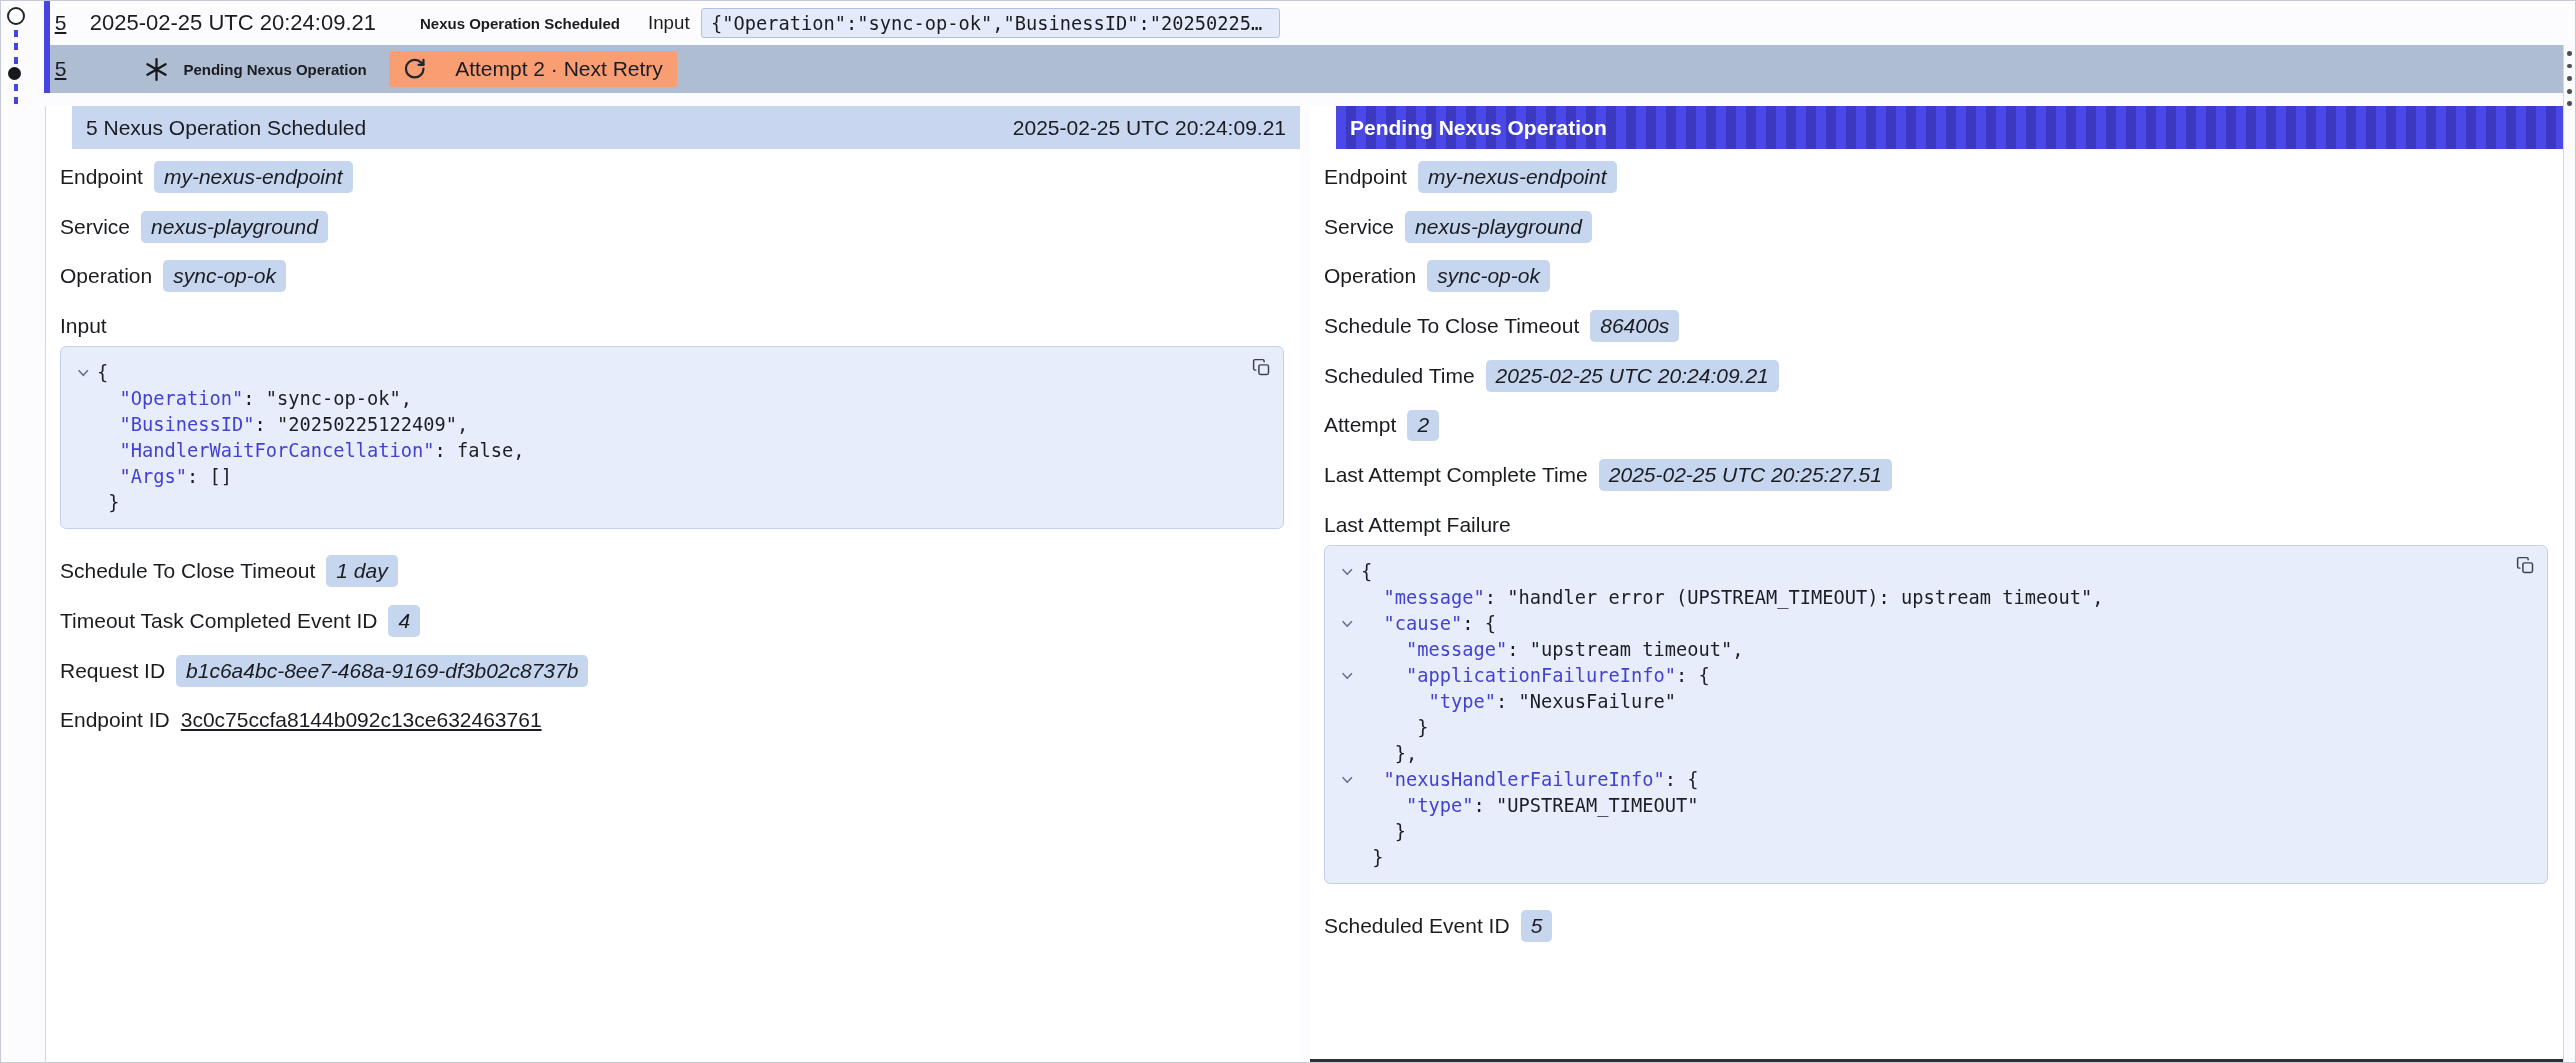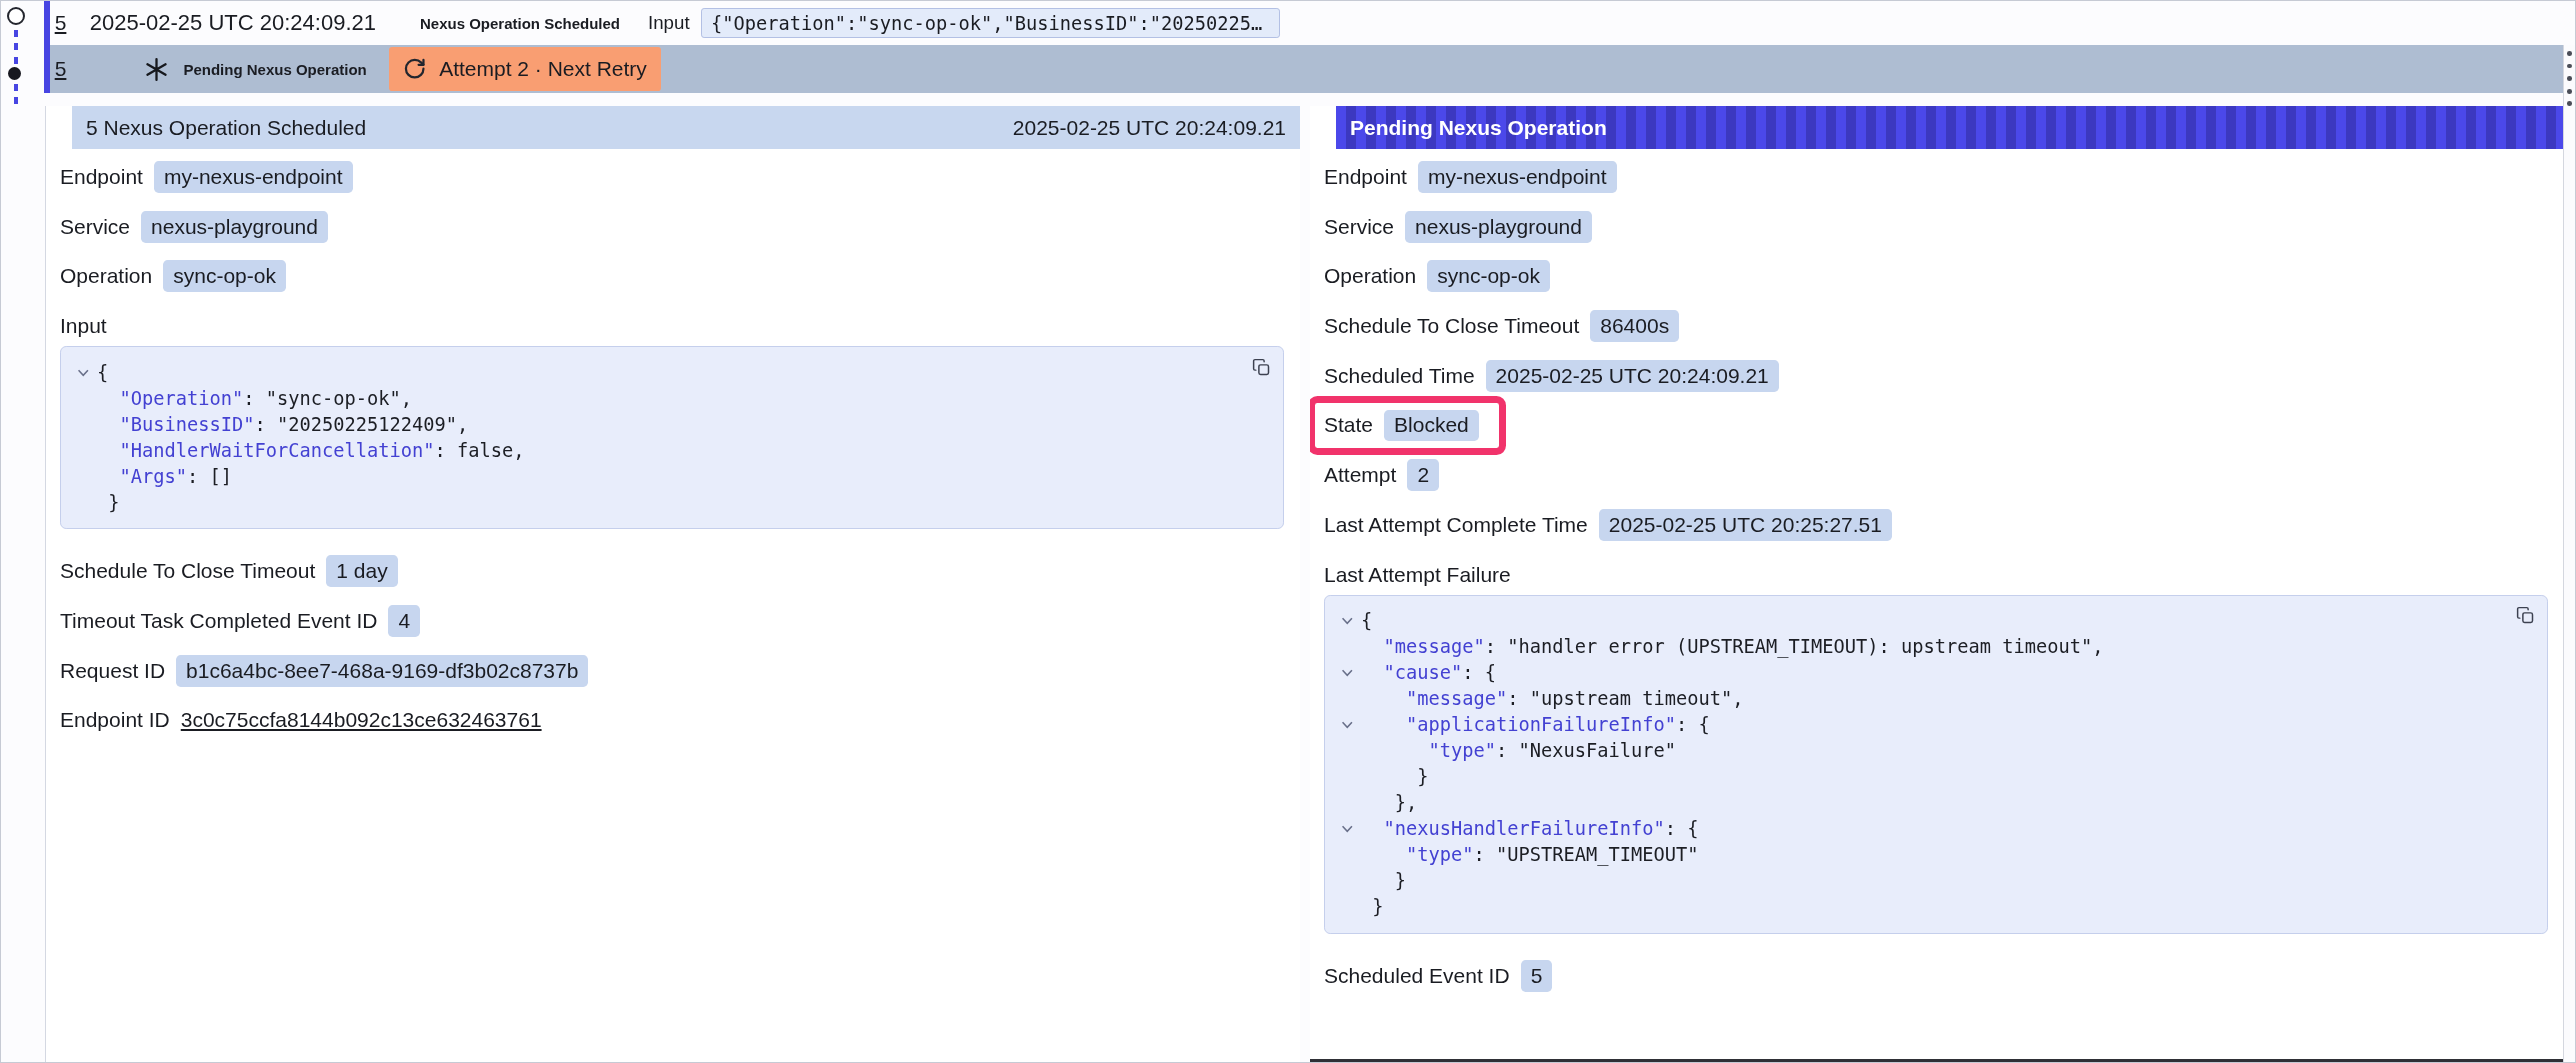--- a/index.html
+++ b/index.html
@@ -19,33 +19,33 @@
   .event-row { position:absolute; left:49px; width:2514px; display:flex; align-items:center; padding-left:4.7px; }
   #row1 { top:0; height:44px; background:#fcfcfe; }
   #row2 { top:44px; height:48px; background:#aebdd2; }
   .ev-id { font-size:21px; text-decoration:underline; }
   .ev-time { margin-left:23.4px; font-size:22px; }
   .ev-title { margin-left:44px; font-size:15px; font-weight:700; }
   .input-label { margin-left:28px; font-size:18.7px; }
   .input-chip { margin-left:11px; font-family:"DejaVu Sans Mono",monospace; font-size:18.7px; background:#e3ebfa; border:0.8px solid #b3c0e4; border-radius:3.1px; padding:3.1px 9.4px; max-width:579px; white-space:nowrap; overflow:hidden; text-overflow:ellipsis; }
   .pending-icon { margin-left:78px; display:flex; align-items:center; }
   #row2 .ev-title { margin-left:14px; }
-  .retry-badge { margin-left:22px; display:flex; align-items:center; gap:13px; background:#f99e72; border-radius:3.1px; padding:3.9px 14px; font-size:21px; height:44px; }
+  .retry-badge { margin-left:22px; display:flex; align-items:center; gap:29px; background:#f99e72; border-radius:3.1px; padding:3.9px 14px; font-size:21px; height:36px; }
 
   
   .panel { position:absolute; top:105px; bottom:0; background:#ffffff; overflow:hidden; }
   #left-panel { left:44px; width:1255px; border-left:0.8px solid #d4d8e2; }
   #right-panel { left:1309px; width:1254px; border-bottom:3.1px solid #2f3036; }
   .panel-header { height:43px; display:flex; align-items:center; justify-content:space-between; padding:0 14px; font-size:21px;margin-left:26px; }
   #left-panel .panel-header { background:#c8d7ef; }
   #right-panel .panel-header { background:repeating-linear-gradient(90deg,#4b48ea 0 10px,#3c38c0 10px 20px); color:#ffffff; font-weight:700; }
   .panel-body { padding:12.5px 15.6px 0 14px; }
 
   .field-row { display:flex; align-items:center; gap:11px; height:31px; margin-bottom:18.7px; font-size:21px; }
-  .chip { background:#c7d6ef; border-radius:4.7px; padding:3.9px 10px; white-space:nowrap; }
+  .chip { background:#c7d6ef; border-radius:4.7px; padding:3.9px 10px; white-space:nowrap;font-style:italic; }
   .link-value { text-decoration:underline; cursor:pointer; }
   .hl-box { display:inline-flex; align-items:center; gap:11px; border:7px solid #f1336b; border-radius:9.4px; padding:6.2px 20px 6.2px 9.4px; margin:-13.3px 0 -13.3px -16.4px; }
 
   .code-label { font-size:21px; height:31px; display:flex; align-items:center; margin-bottom:4.7px; }
   .code-block { position:relative; background:#e8edfb; border:0.8px solid #c5cfec; border-radius:6.2px; padding:12.5px 47px 12.5px 9.4px; margin-bottom:26.5px; font-family:"DejaVu Sans Mono",monospace; font-size:18.7px; line-height:26px; color:#1c1e24; }
   .code-line { display:flex; }
   .code-gutter { width:26.5px; flex:0 0 26.5px; display:flex; justify-content:center; align-items:center; }
   .code-text { white-space:pre; }
   .json-key { color:#4341d2; }
   .copy-btn { position:absolute; top:9.4px; right:11px; background:none; border:none; cursor:pointer; line-height:0; }
@@ -183,26 +183,20 @@
         </div>
         <div class="field-row">
           <span class="field-label">Schedule To Close Timeout</span>
           <span class="chip">86400s</span>
         </div>
         <div class="field-row">
           <span class="field-label">Scheduled Time</span>
           <span class="chip">2025-02-25 UTC 20:24:09.21</span>
         </div>
         <div class="field-row">
-          <span class="hl-box">
-            <span class="field-label">State</span>
-            <span class="chip">Blocked</span>
-          </span>
-        </div>
-        <div class="field-row">
           <span class="field-label">Attempt</span>
           <span class="chip">2</span>
         </div>
         <div class="field-row">
           <span class="field-label">Last Attempt Complete Time</span>
           <span class="chip">2025-02-25 UTC 20:25:27.51</span>
         </div>
         <div class="code-label">Last Attempt Failure</div>
         <div class="code-block">
           <button class="copy-btn"><svg width="21" height="21" viewBox="0 0 24 24" fill="none" stroke="#3c4150" stroke-width="1.7" stroke-linecap="round" stroke-linejoin="round">

